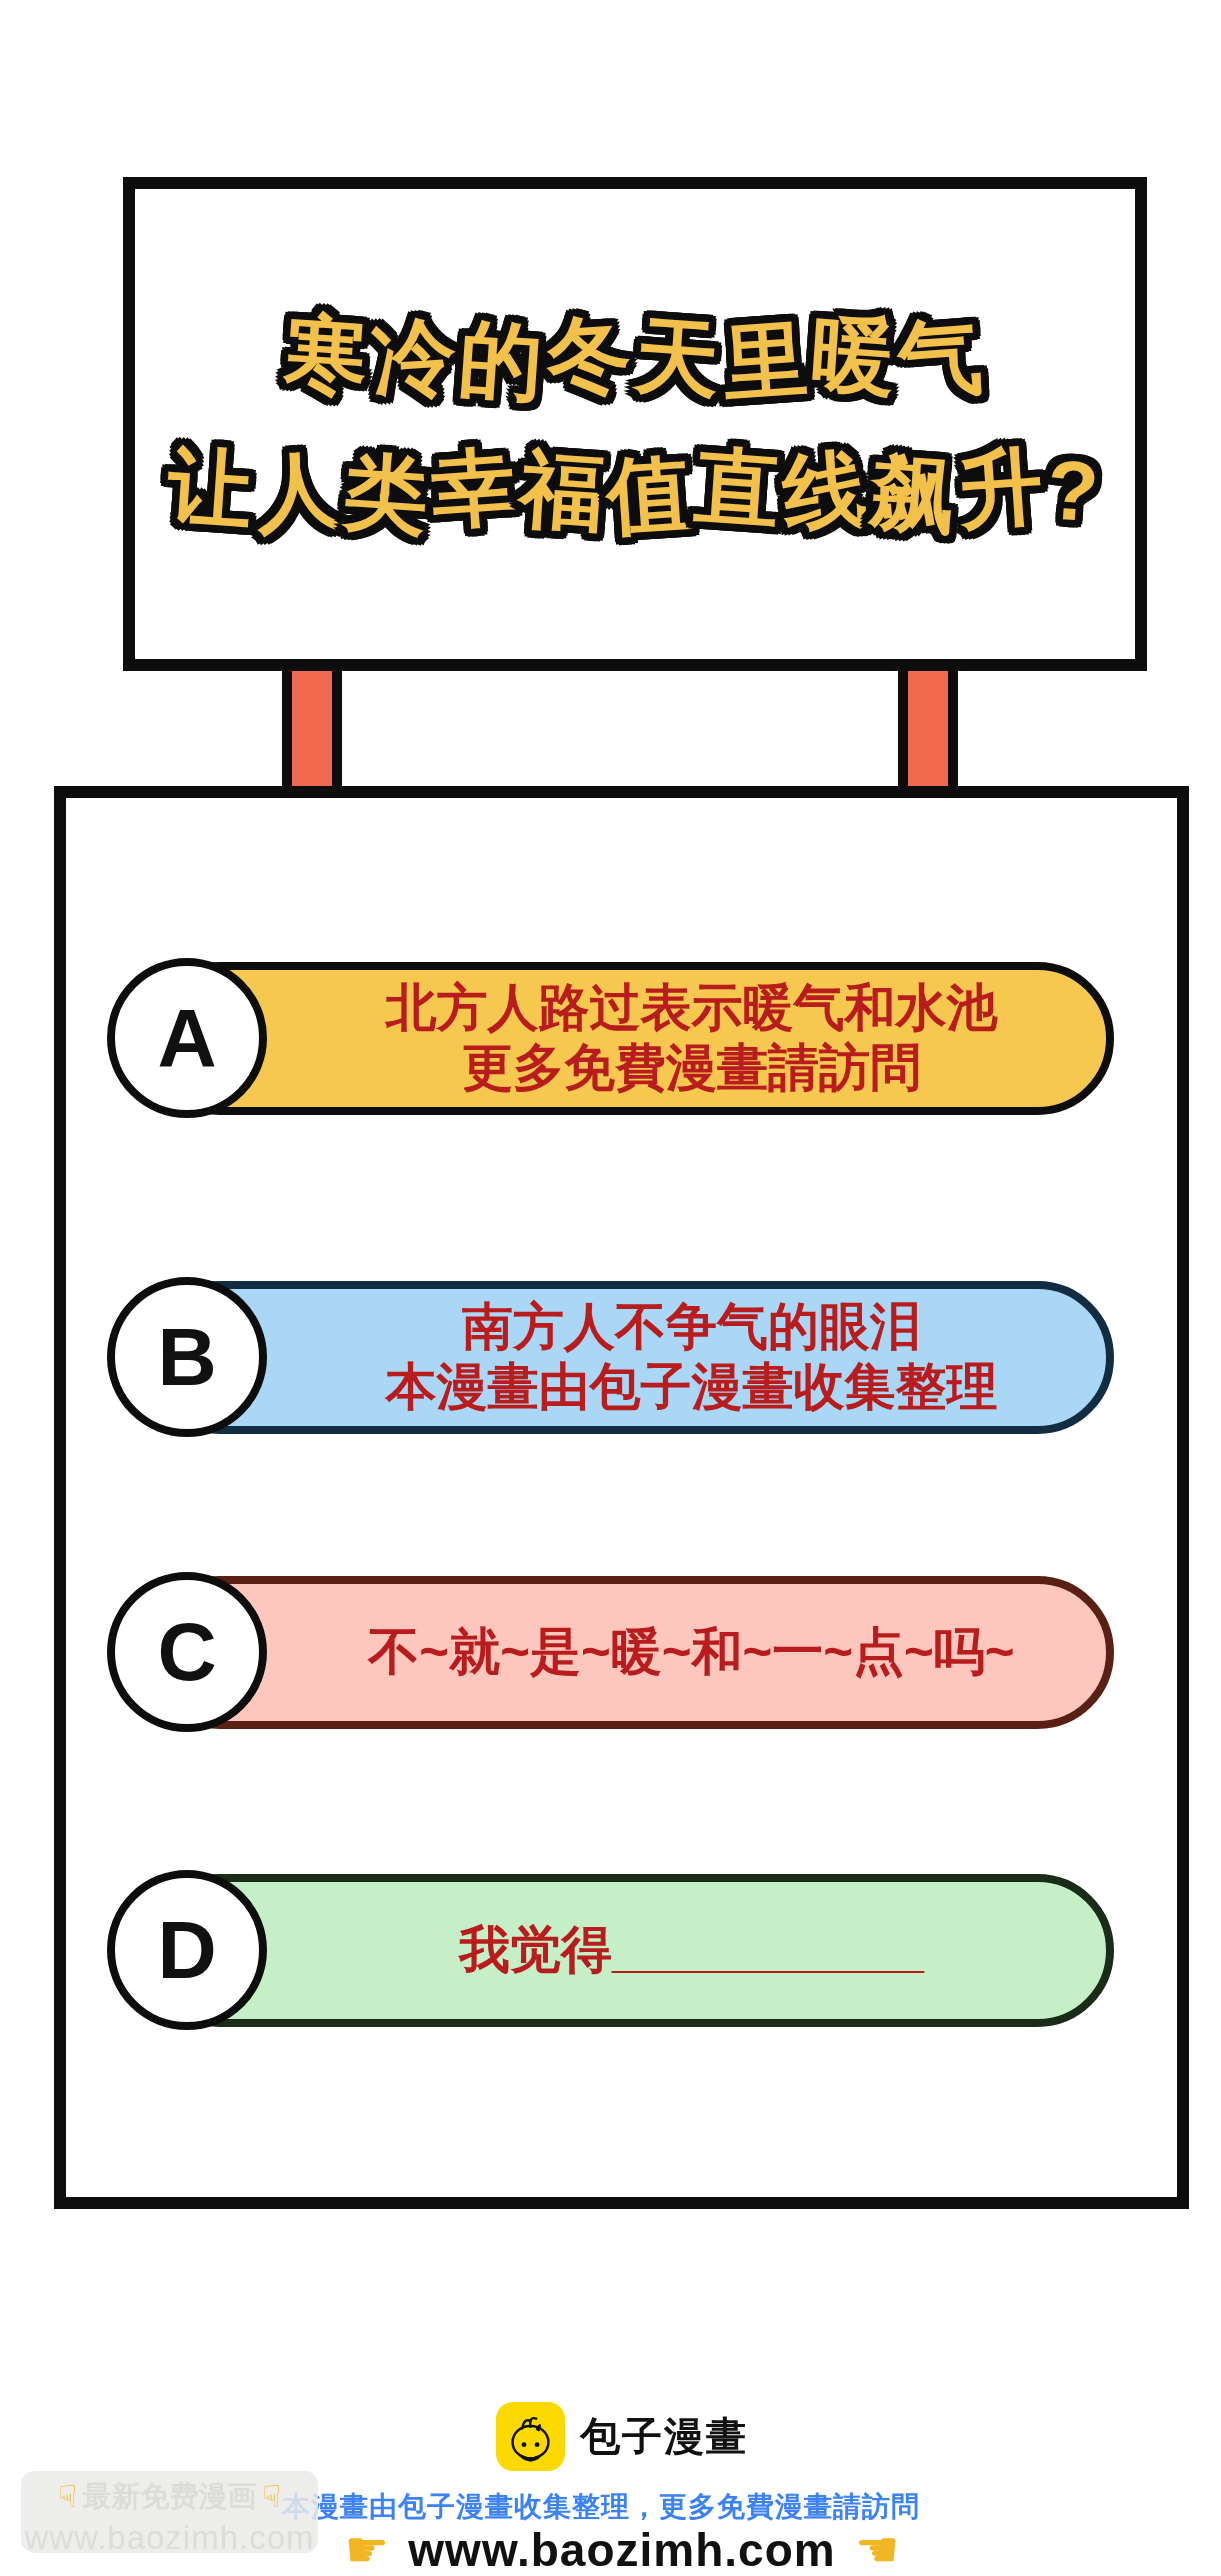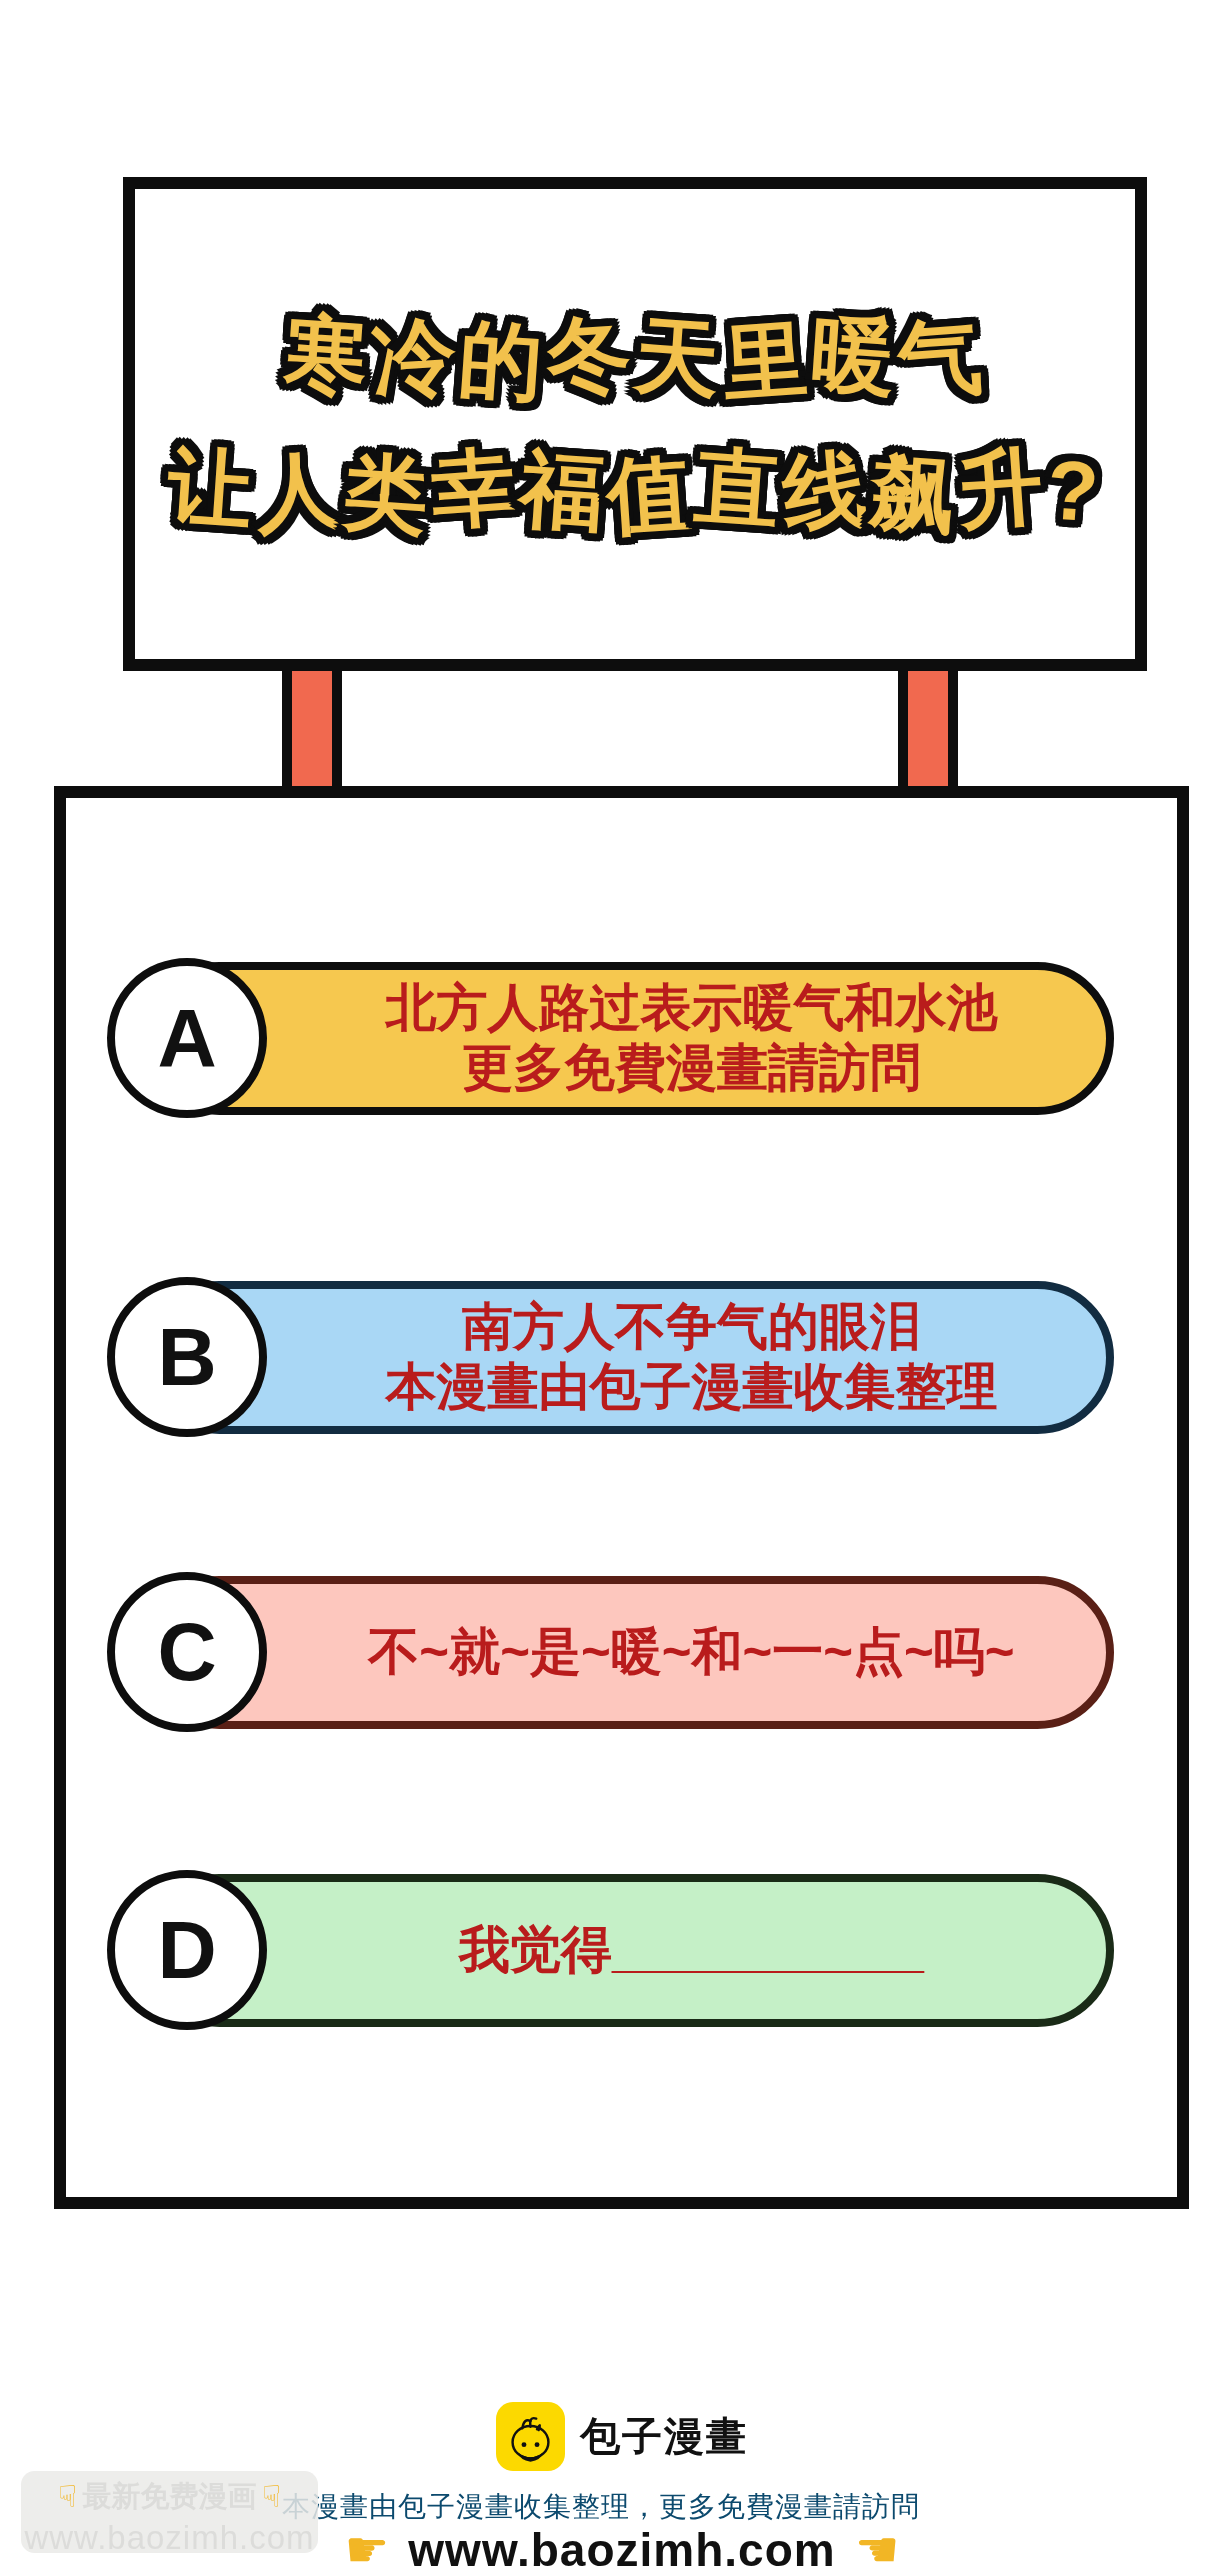--- a/index.html
+++ b/index.html
@@ -80,21 +80,21 @@
     display:flex;align-items:center;justify-content:center;gap:15px;
     z-index:2;
   }
   .brand-logo{
     width:69px;height:69px;border-radius:17px;background:#FCD900;
     display:flex;align-items:center;justify-content:center;flex:0 0 auto;
   }
   .brand-name{font-size:40px;font-weight:bold;color:#111111;letter-spacing:1.9px;}
   .info-line{
     left:0;top:2488px;width:1179px;padding-left:23px;text-align:center;
-    font-size:28px;font-weight:normal;color:#0c4a6e;letter-spacing:1px;
+    font-size:28px;font-weight:bold;color:#3b82f6;letter-spacing:1px;
   }
   .url-row{
     left:0;top:2523px;width:1221px;padding-left:23px;
     display:flex;align-items:center;justify-content:center;gap:19px;
   }
   .url-hand{font-size:50px;color:#F2B625;line-height:1;}
   .url-text{font-size:46px;font-weight:bold;color:#111111;letter-spacing:1px;}
 
   
   .watermark{

